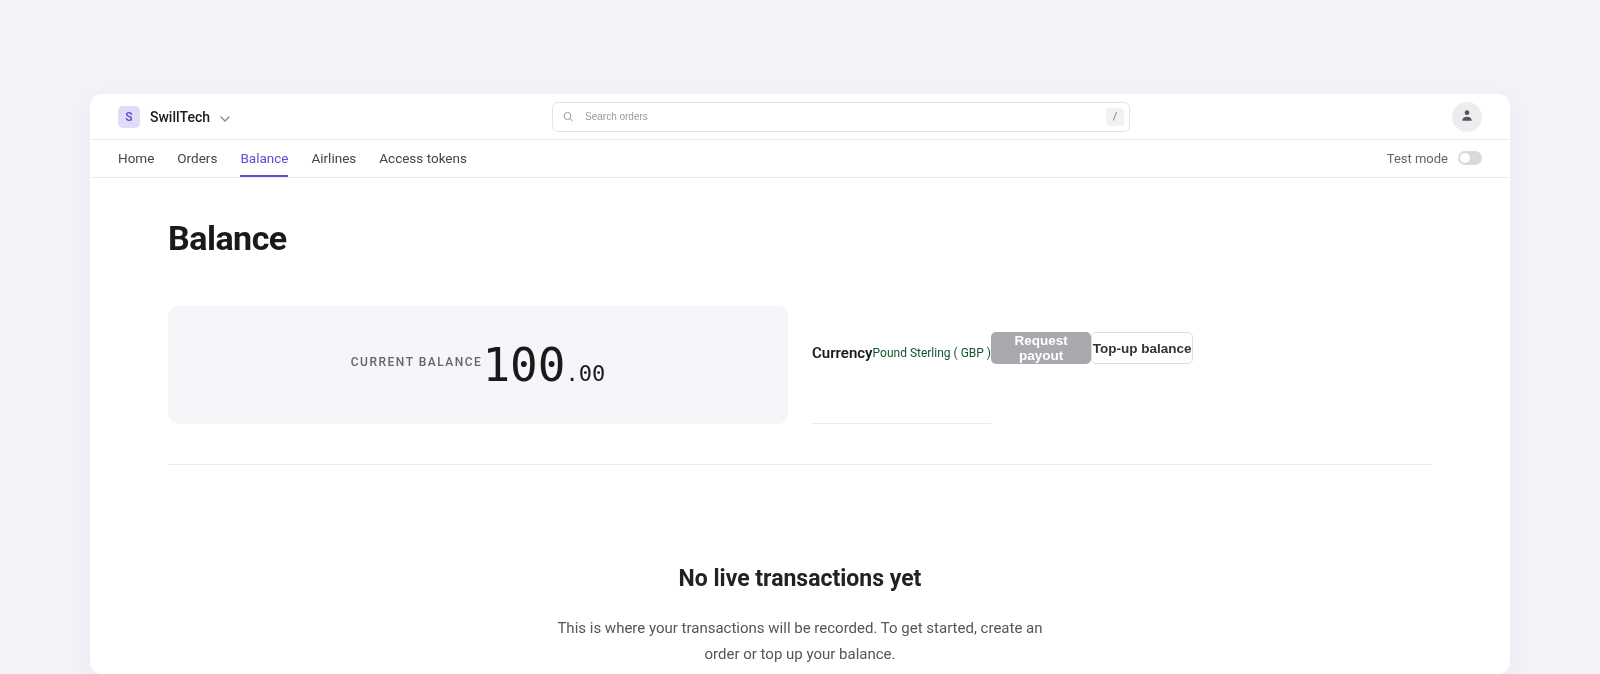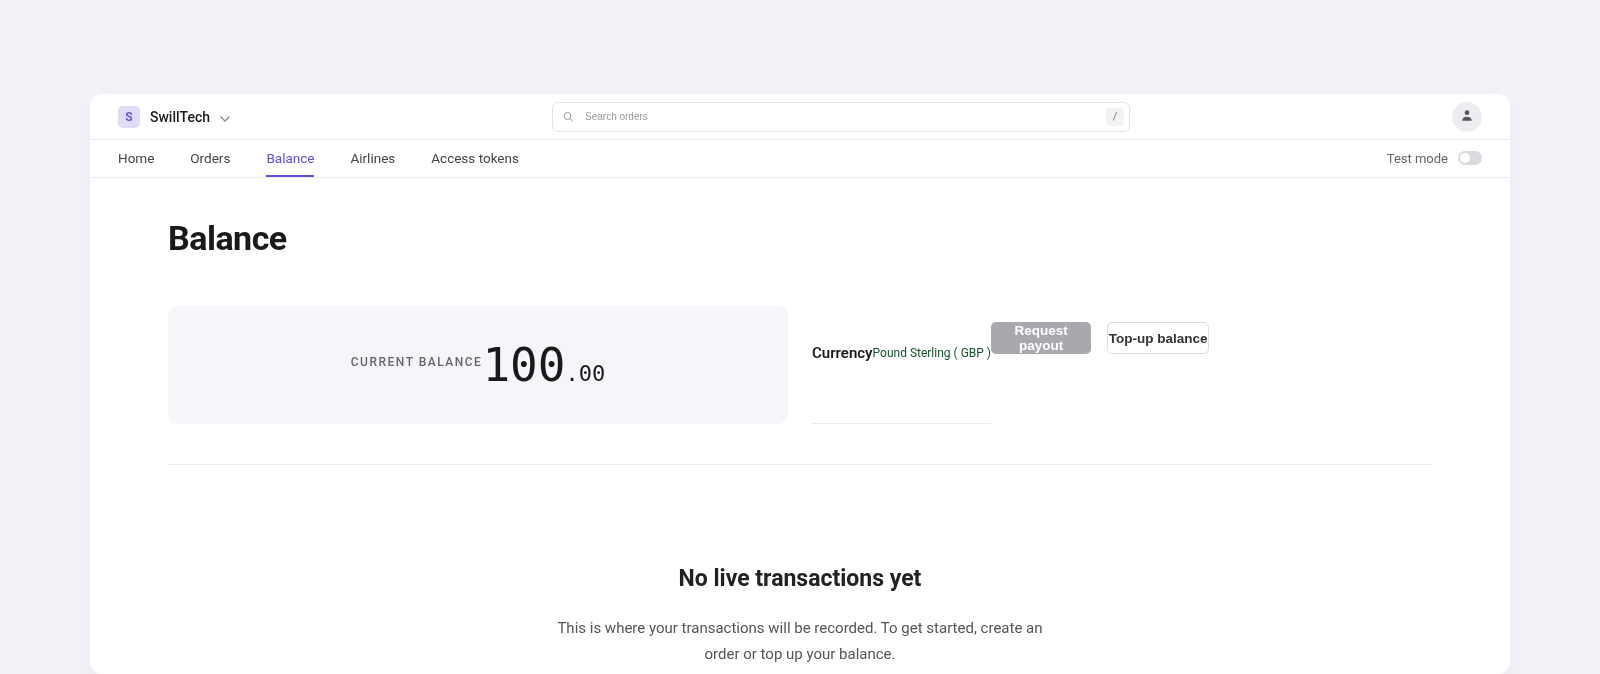--- a/index.html
+++ b/index.html
@@ -109,21 +109,21 @@
     .navbar {
       display: flex;
       align-items: center;
       justify-content: space-between;
       height: 38px;
       padding: 0 28px;
       border-bottom: 1px solid #ececf0;
     }
     .nav-tabs {
       display: flex;
-      gap: 36px;
+      gap: 23px;
       height: 100%;
     }
     .nav-tab {
       display: flex;
       align-items: center;
       height: 100%;
       font-size: 13.5px;
       color: #444;
       cursor: pointer;
       border-bottom: 2px solid transparent;
@@ -223,22 +223,21 @@
       font-size: 15px;
       font-weight: 600;
       color: #1a1a1a;
     }
     .currency-value {
       font-size: 12px;
       color: #14532d;
     }
     .action-row {
       display: flex;
-      gap: 16px;
-      margin-top: 16px;
+      margin-top: 26px;
     }
     .btn {
       flex: 1;
       height: 32px;
       border-radius: 5px;
       font-size: 13.5px;
       font-weight: 600;
       cursor: pointer;
       display: flex;
       align-items: center;

